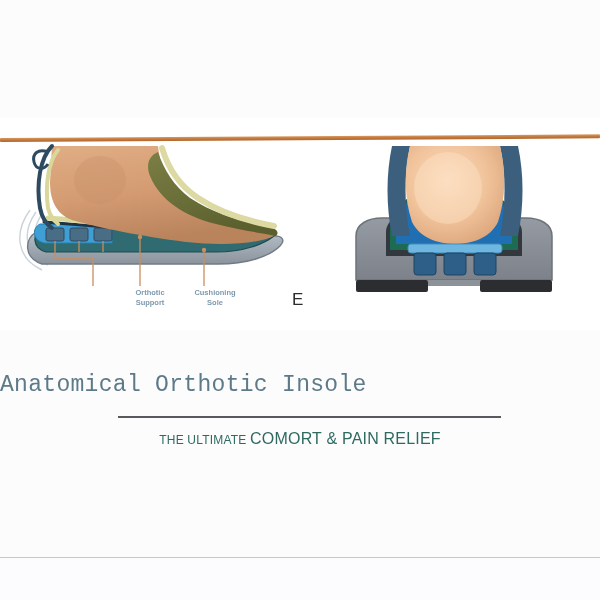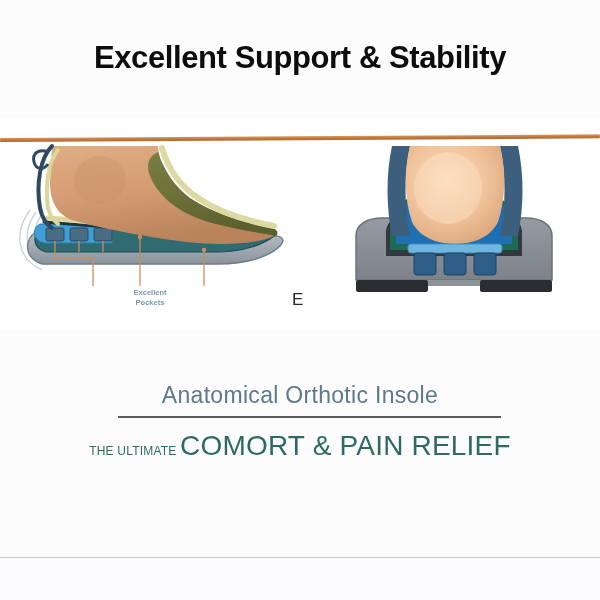--- a/index.html
+++ b/index.html
@@ -109,27 +109,25 @@
     height: 180px;
   }
   .rv-svg { display: block; }
 
   
   .subhead {
     position: absolute;
     left: 0;
     top: 372px;
     width: 600px;
-    text-align: center;
     font-size: 23px;
     color: #5d7a88;
     letter-spacing: 0.3px;
-    font-family: Liberation Sans, sans-serif;
+    font-family: Liberation Mono, monospace;
     white-space: nowrap;
-    margin-top: 10px;
   }
   .rule {
     position: absolute;
     left: 118px;
     top: 416px;
     width: 383px;
     height: 2px;
     background: #585a5e;
   }
   .tagline {
@@ -140,21 +138,21 @@
     text-align: center;
     color: #2e6a62;
     font-family: "Liberation Sans", sans-serif;
     white-space: nowrap;
   }
   .tagline .small {
     font-size: 12px;
     letter-spacing: 0.2px;
   }
   .tagline .big {
-    font-size: 28px;
+    font-size: 16px;
     letter-spacing: 0.2px;
   }
 
   
   .divider-a {
     position: absolute;
     left: 0;
     top: 557px;
     width: 600px;
     height: 1px;
@@ -167,21 +165,20 @@
     width: 600px;
     height: 42px;
     background: #fcfbfd;
   }
 </style>
 </head>
 <body>
 
 <div class="page">
 
-  <div class="headline">Excellent Support &amp; Stability</div>
 
   <div class="illus-band">
 
     <div class="ground-line"></div>
 
     <div class="side-view">
       <svg class="sv-svg" width="300" height="160" viewBox="0 0 300 160">
         <defs>
           <linearGradient id="skinG" x1="0" y1="0" x2="0.3" y2="1">
             <stop offset="0%" stop-color="#e0ad84"></stop>
@@ -249,22 +246,26 @@
         </g>
         <g fill="#c98e5f">
           <circle cx="132" cy="97" r="2.2"></circle>
           <circle cx="196" cy="110" r="2.2"></circle>
         </g>
       </svg>
     </div>
 
     <div class="callouts">
       <div class="callout c2">
-        <div>Excellent</div>
-        <div>Pockets</div>
+        <div>Orthotic</div>
+        <div>Support</div>
+      </div>
+      <div class="callout c3">
+        <div>Cushioning</div>
+        <div>Sole</div>
       </div>
     </div>
 
     <div class="e-mark">E</div>
 
     <div class="rear-view">
       <svg class="rv-svg" width="250" height="180" viewBox="0 0 250 180">
         <defs>
           <radialGradient id="heelSkin" cx="0.42" cy="0.35" r="0.75">
             <stop offset="0%" stop-color="#fbdcbd"></stop>

